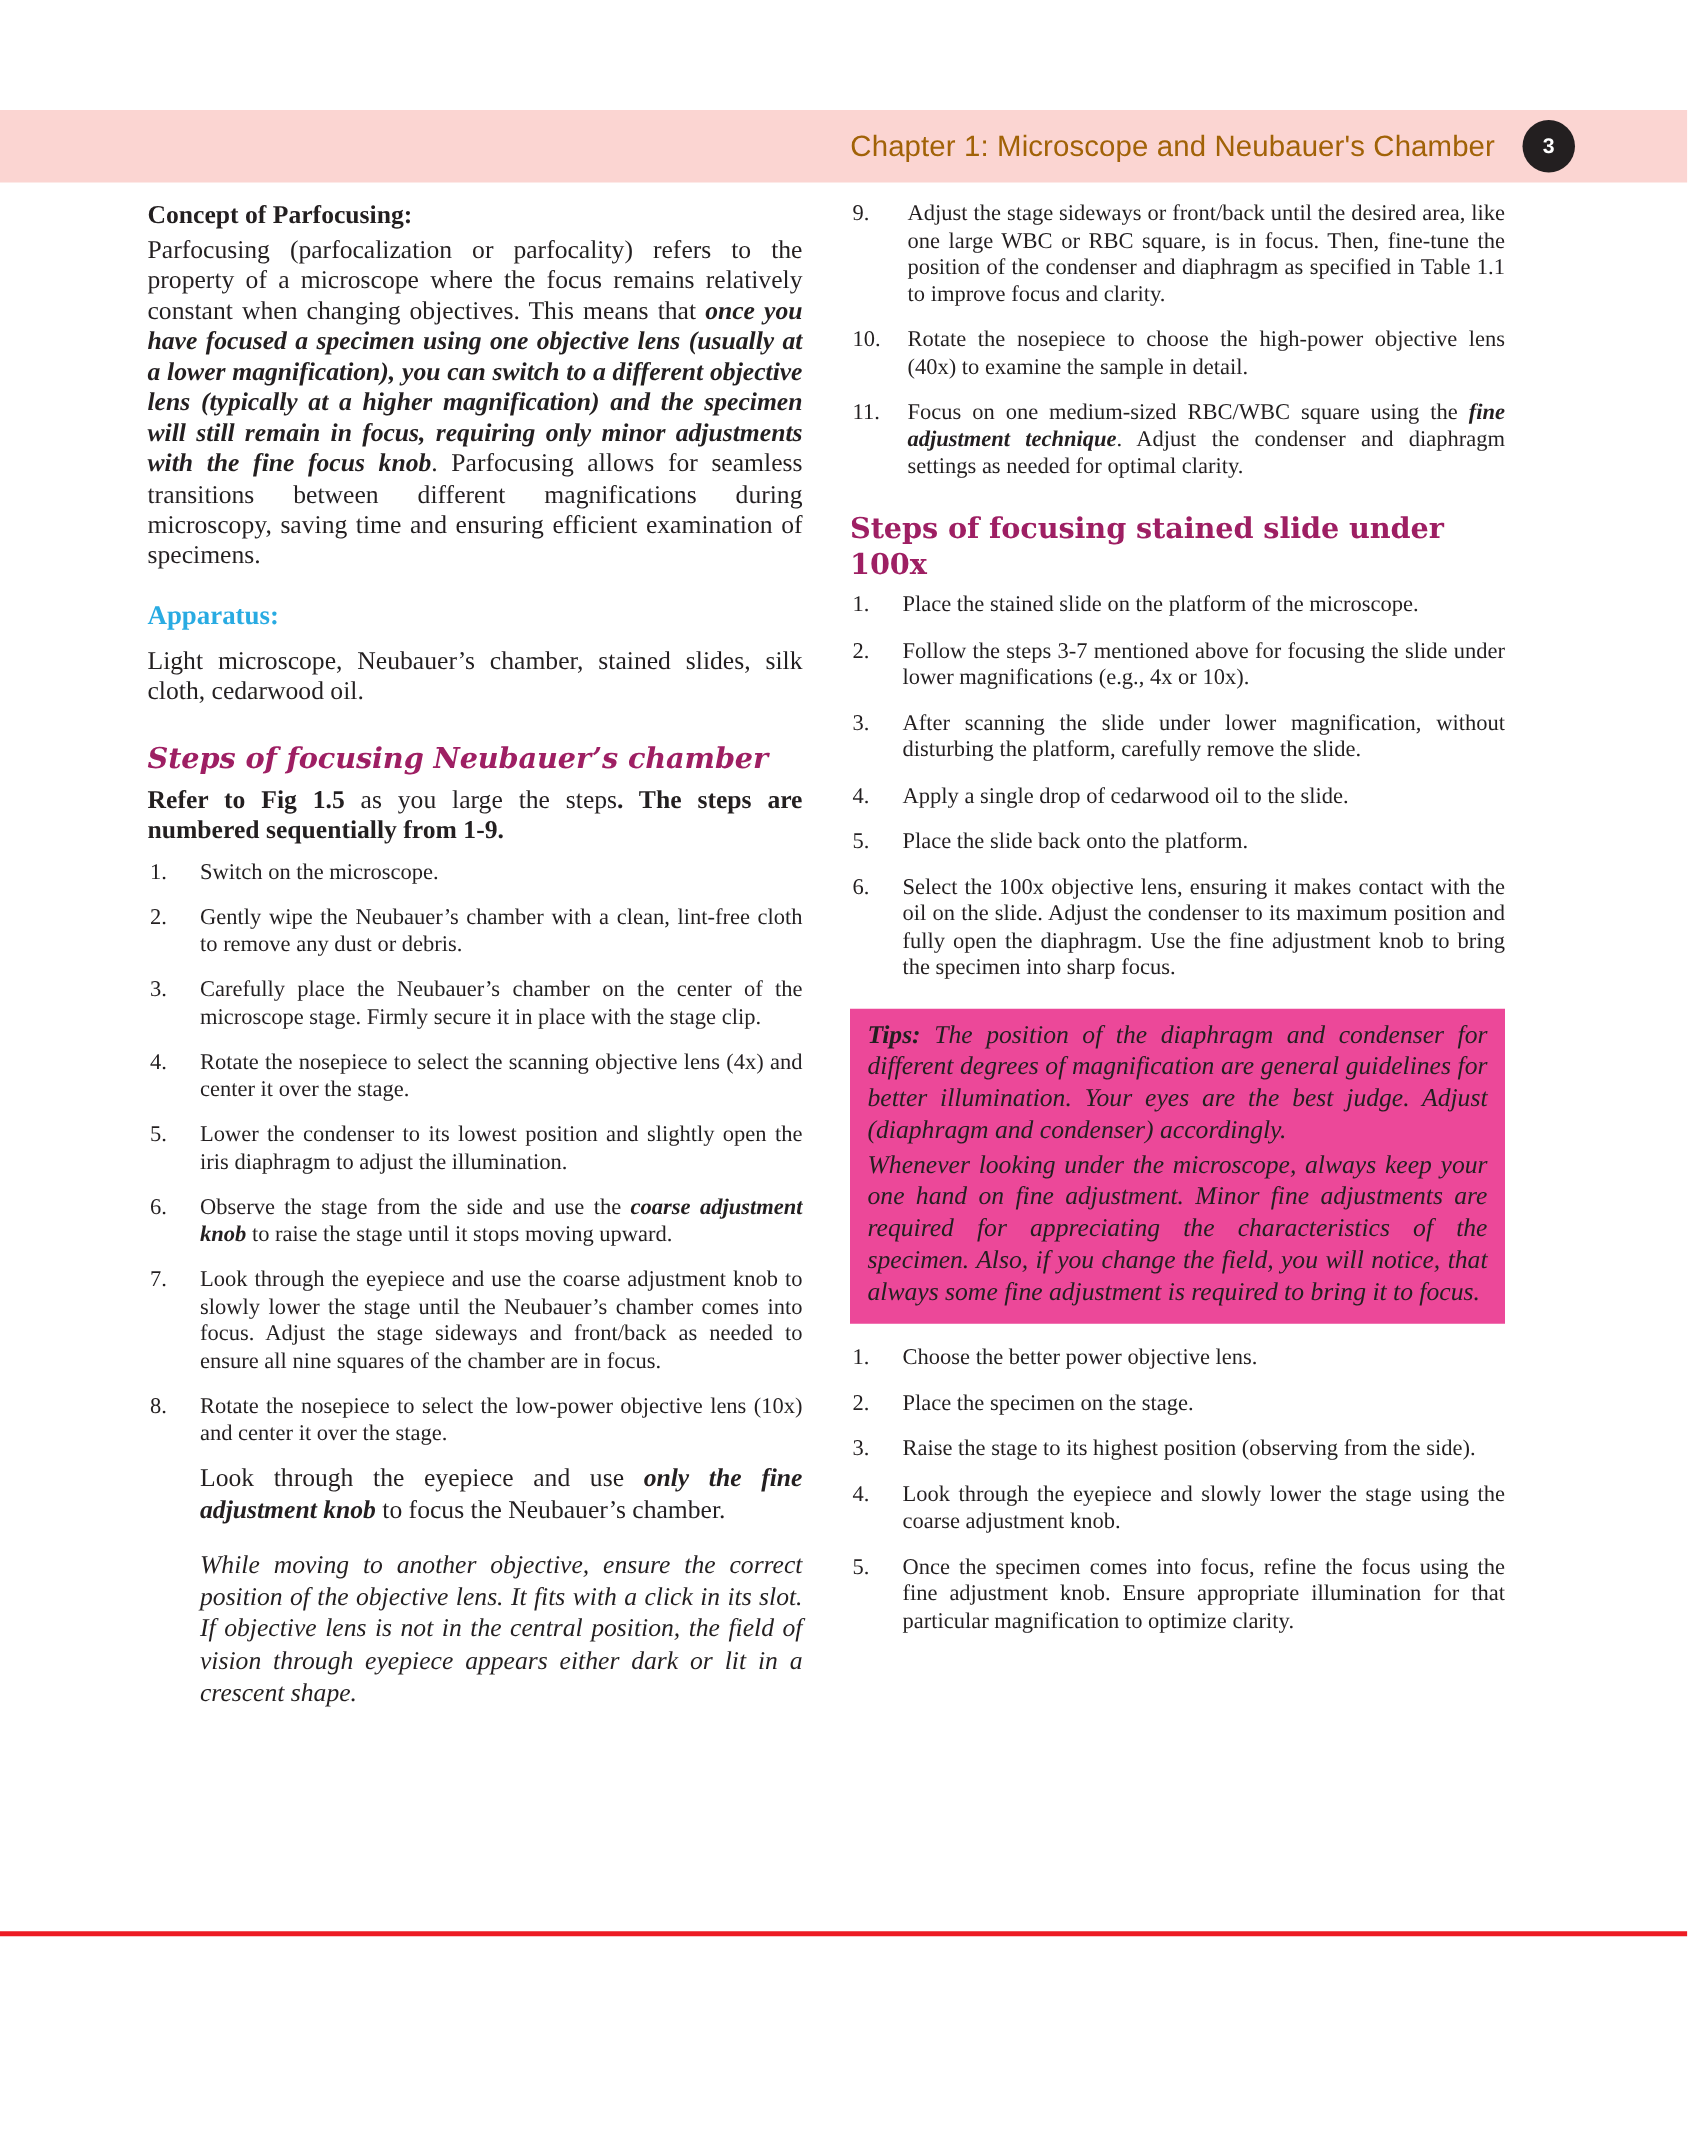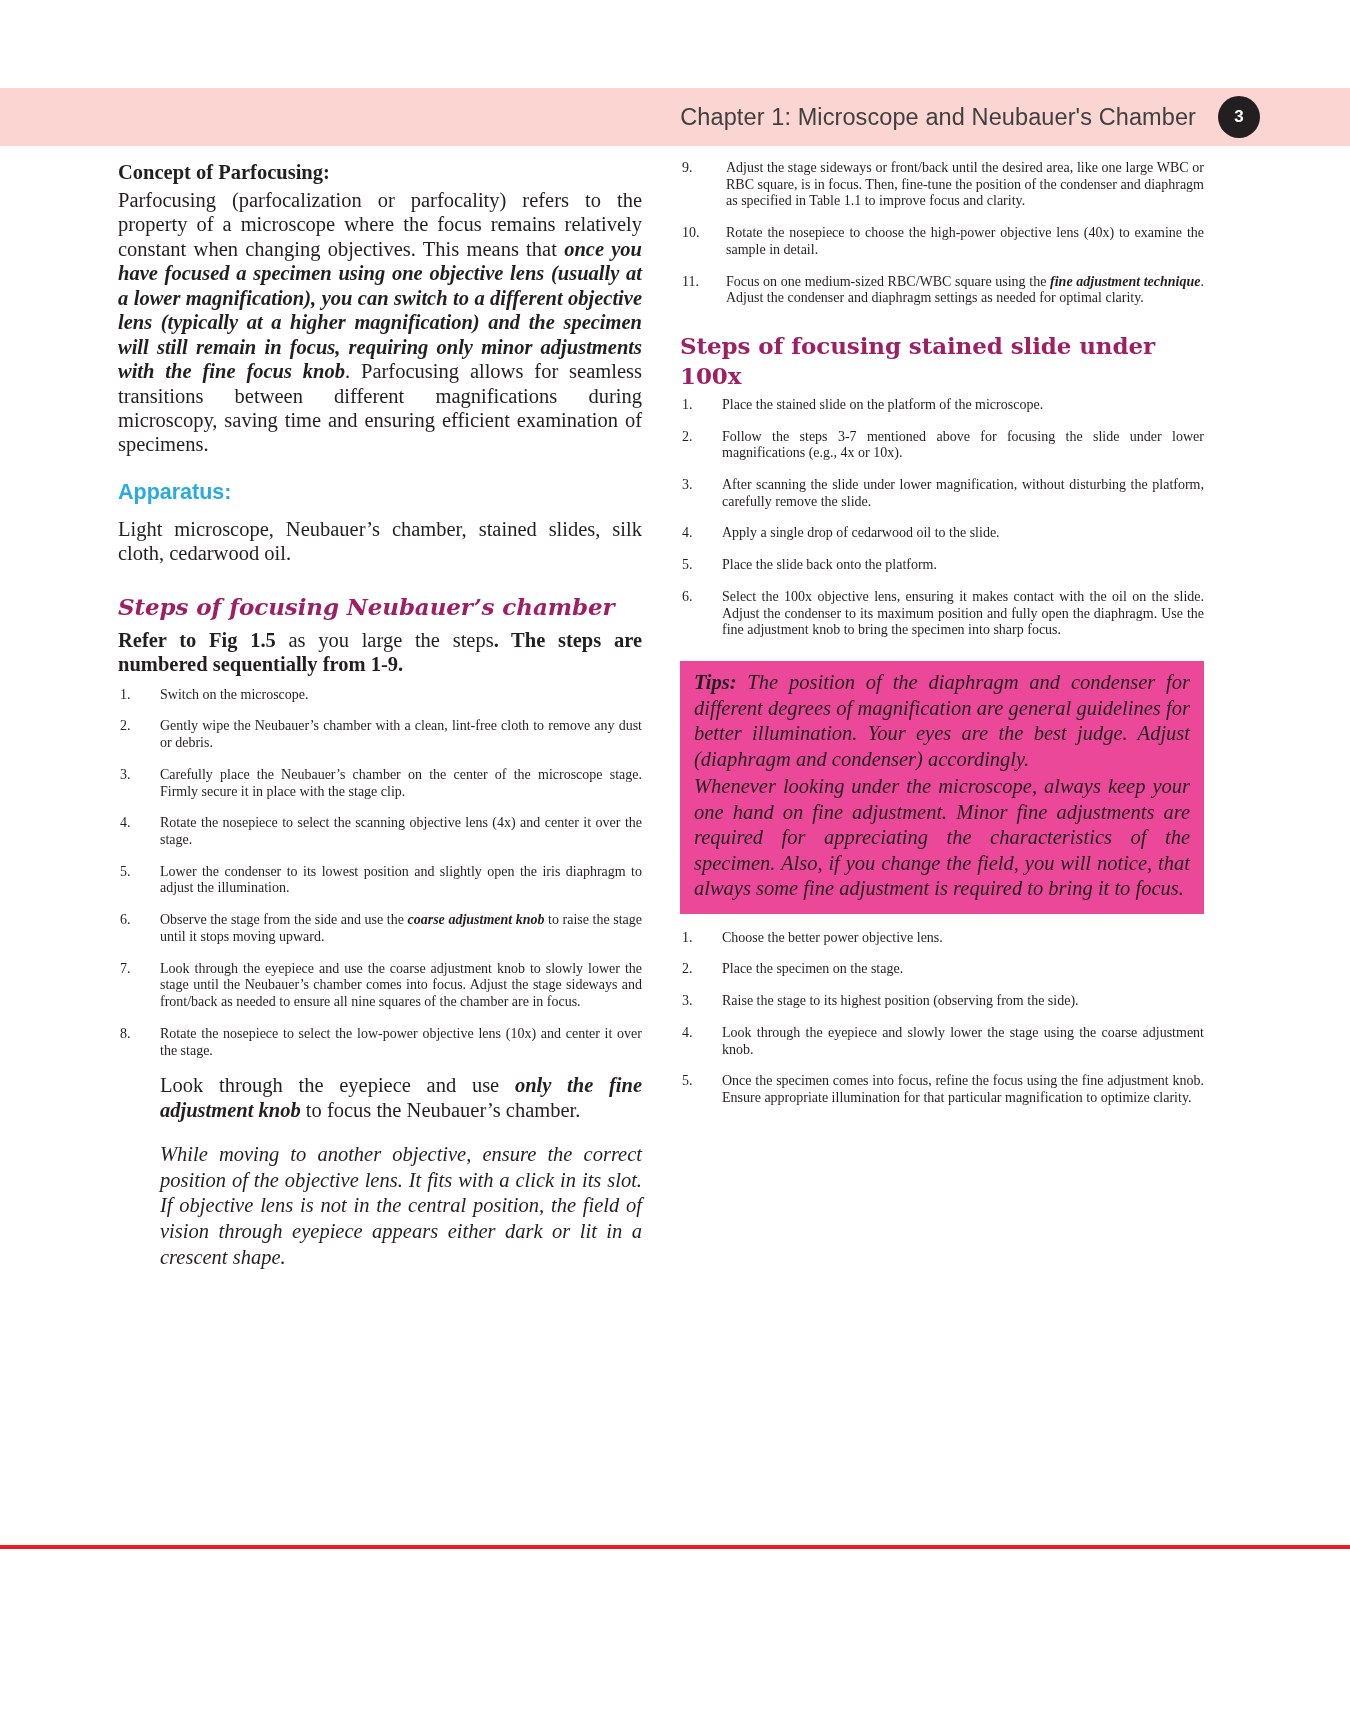--- a/index.html
+++ b/index.html
@@ -34,21 +34,21 @@
     height: 58px;
     display: flex;
     align-items: center;
     justify-content: flex-end;
     padding-right: 90px;
     box-sizing: border-box;
   }
   .header-title {
     font-family: "Liberation Sans", "DejaVu Sans", sans-serif;
     font-size: 23.5px;
-    color: #404040;
+    color: #a16207;
     letter-spacing: 0.1px;
     white-space: nowrap;
   }
   .page-badge {
     width: 42px;
     height: 42px;
     border-radius: 50%;
     background: #231f20;
     color: #ffffff;
     font-family: "Liberation Sans", "DejaVu Sans", sans-serif;
@@ -91,21 +91,21 @@
   h3.sub-head {
     font-family: "Liberation Serif", "DejaVu Serif", serif;
     font-weight: bold;
     font-size: 20.5px;
     line-height: 1.25;
     color: #231f20;
     margin: 0 0 2px 0;
   }
 
   h3.apparatus {
-    font-family: Liberation Sans, sans-serif;
+    font-family: Liberation Serif, serif;
     font-weight: bold;
     font-size: 21.5px;
     line-height: 1.3;
     color: #29abe2;
     margin: 22px 0 10px 0;
   }
 
   p.body {
     font-size: 20.5px;
     line-height: 1.195;
@@ -122,21 +122,21 @@
   ol.steps {
     margin: 10px 0 0 0;
     padding: 0;
     list-style: none;
     counter-reset: stepc;
   }
   ol.steps > li {
     position: relative;
     padding-left: 42px;
     margin-bottom: 15px;
-    font-size: 14px;
+    font-size: 18px;
     line-height: 1.195;
     text-align: justify;
   }
   ol.steps > li:last-child { margin-bottom: 0; }
   ol.steps > li::before {
     counter-increment: stepc;
     content: counter(stepc) ".";
     position: absolute;
     left: 2px;
     top: 0;

